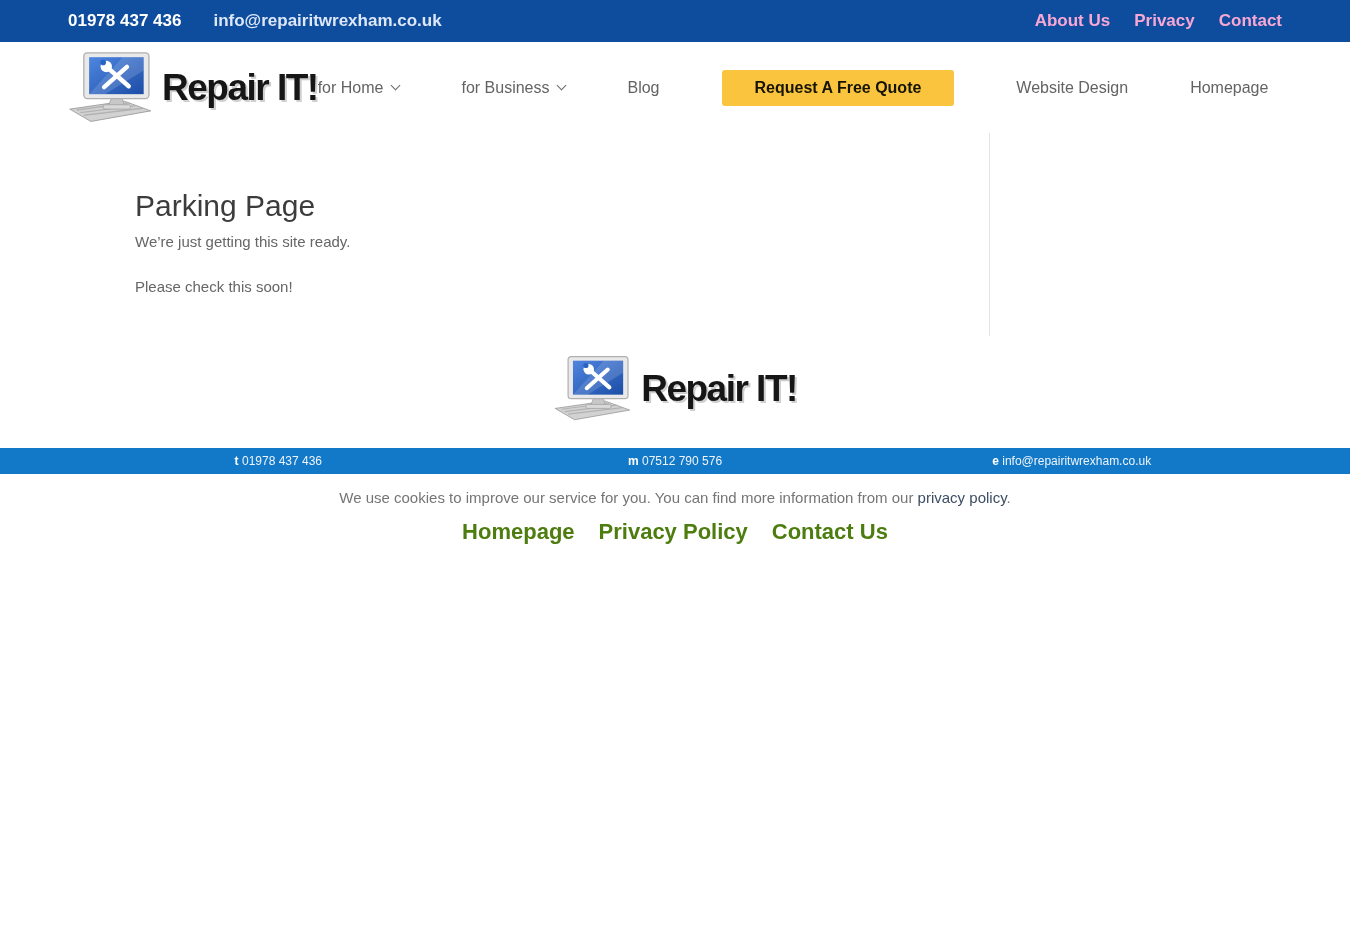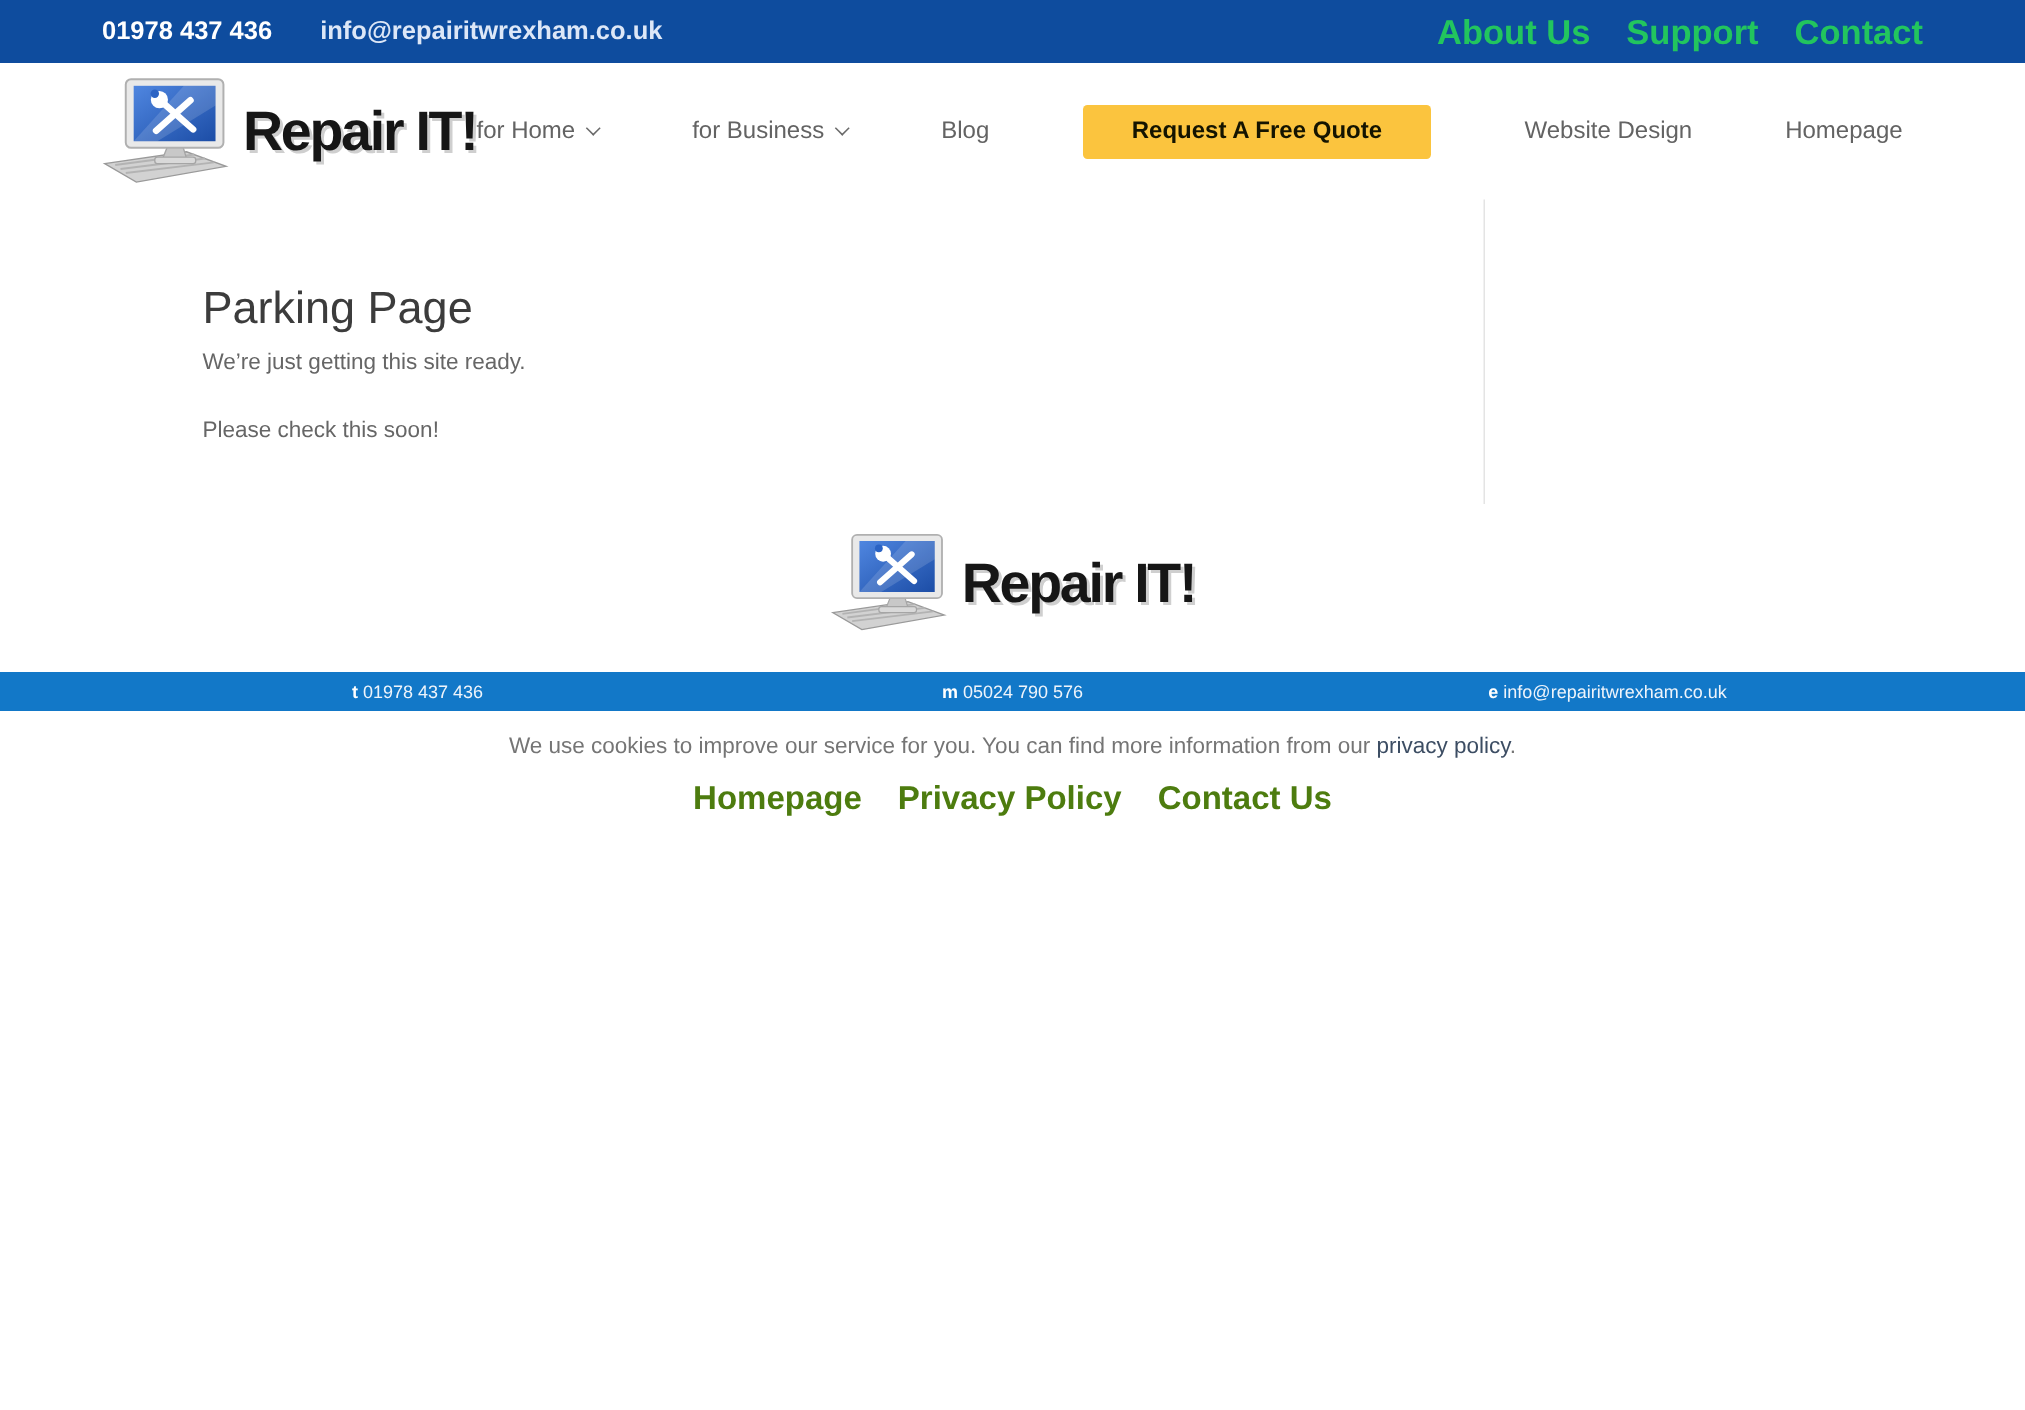--- a/index.html
+++ b/index.html
@@ -6,21 +6,21 @@
   html,body { width:1350px; height:940px; background:#ffffff; overflow:hidden;
               font-family:"Liberation Sans", sans-serif; }
 
   
   .topbar { height:42px; background:#0e4c9e; display:flex; align-items:center;
             justify-content:space-between; padding:0 68px; }
   .topbar-left { display:flex; align-items:center; gap:32px; }
   .topbar-phone { color:#ffffff; font-weight:700; font-size:17px; }
   .topbar-email { color:#dde7f7; font-weight:700; font-size:17px; text-decoration:none; cursor:pointer; }
   .topbar-right { display:flex; align-items:center; gap:24px; }
-  .topbar-link { color:#22c55e; font-weight:700; font-size:23px; cursor:pointer; }
+  .topbar-link { color:#f9a8d4; font-weight:700; font-size:17px; cursor:pointer; }
 
   
   .header { height:91px; background:#ffffff; display:flex; align-items:center;
             justify-content:space-between; padding:0 100px 0 68px; }
   .logo { display:flex; align-items:center; gap:6px; cursor:pointer; }
   .logo-text { font-size:37px; font-weight:700; letter-spacing:-1.5px; color:#161616;
                text-shadow:2px 2px 0 #cfcfcf; white-space:nowrap; }
   .nav { display:flex; align-items:center; gap:62px; }
   .nav-item { color:#636363; font-size:16px; cursor:pointer; display:flex; align-items:center; white-space:nowrap; }
   .chevron { width:7px; height:7px; border-right:1.6px solid #6a6a6a; border-bottom:1.6px solid #6a6a6a;
@@ -78,21 +78,21 @@
   </defs>
 </svg>
 
 <div class="topbar">
   <div class="topbar-left">
     <span class="topbar-phone">01978 437 436</span>
     <span class="topbar-email">info@repairitwrexham.co.uk</span>
   </div>
   <div class="topbar-right">
     <span class="topbar-link">About Us</span>
-    <span class="topbar-link">Support</span>
+    <span class="topbar-link">Privacy</span>
     <span class="topbar-link">Contact</span>
   </div>
 </div>
 
 <div class="header">
   <div class="logo">
     <svg width="88" height="74" viewBox="0 0 100 84">
       <use href="#repair-pc"></use>
     </svg>
     <span class="logo-text">Repair IT!</span>
@@ -132,21 +132,21 @@
 </div>
 
 <div class="contact-bar">
   <div class="contact-bar-inner">
     <div class="contact-cell">
       <span class="contact-prefix">t</span>
       <span class="contact-value">01978 437 436</span>
     </div>
     <div class="contact-cell">
       <span class="contact-prefix">m</span>
-      <span class="contact-value">05024 790 576</span>
+      <span class="contact-value">07512 790 576</span>
     </div>
     <div class="contact-cell">
       <span class="contact-prefix">e</span>
       <span class="contact-value">info@repairitwrexham.co.uk</span>
     </div>
   </div>
 </div>
 
 <div class="cookie-row">
   <span>We use cookies to improve our service for you. You can find more information from our </span><span class="cookie-link">privacy policy</span><span>.</span>

